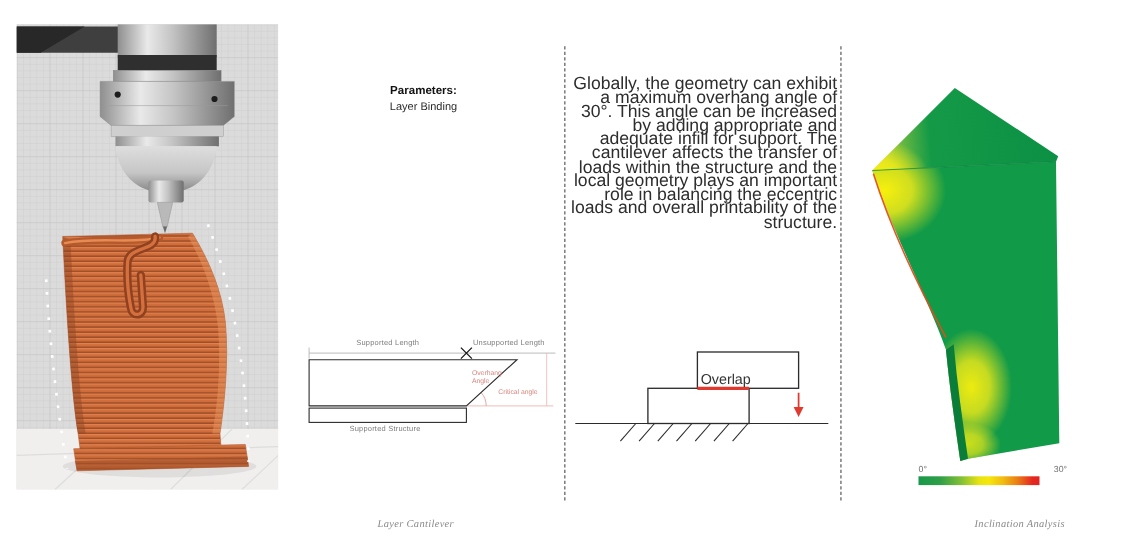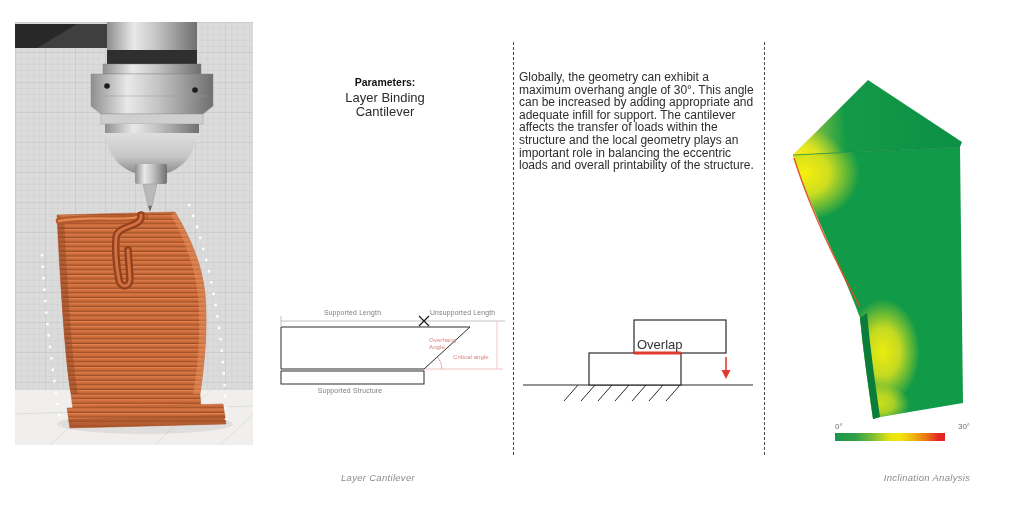--- a/index.html
+++ b/index.html
@@ -2,24 +2,24 @@
 <html><head>
 <meta charset="utf-8">
 <style>
   html,body{margin:0;padding:0;background:#fff;}
   #stage{position:relative;width:1024px;height:509px;background:#ffffff;overflow:hidden;
          font-family:"Liberation Sans",sans-serif;}
   .abs{position:absolute;}
   .divider{position:absolute;top:42px;height:413px;width:0;border-left:1.5px dashed #4a4a4a;}
   .params{left:283px;top:76px;width:204px;text-align:center;color:#2b2b2b;}
   .params .ttl{font-weight:bold;font-size:10.5px;color:#111;margin-bottom:3px;}
-  .params .itm{font-size:13px;line-height:13.5px;}
-  .desc{left:519px;top:71px;width:242px;text-align:left;font-size:12px;line-height:12.6px;color:#2d2d2d;}
+  .params .itm{font-size:10px;line-height:13.5px;}
+  .desc{left:519px;top:71px;width:242px;text-align:right;font-size:16px;line-height:12.6px;color:#2d2d2d;}
   .caption{position:absolute;top:472px;width:200px;text-align:center;
-           font-style:italic;font-size:9.5px;color:#8a8a8a;letter-spacing:.3px;}
+           font-style:italic;font-size:9.5px;color:#8a8a8a;letter-spacing:.3px;font-family:Liberation Serif, serif;}
   .dlabel{position:absolute;font-size:6.8px;color:#7c7c7c;letter-spacing:.2px;}
   .rlabel{position:absolute;font-size:6.2px;color:#d9837b;line-height:7.2px;}
   .ovlabel{position:absolute;left:637px;top:337px;font-size:13px;color:#333;}
   .scale-lbl{position:absolute;top:422px;font-size:8px;color:#6f6f6f;}
   .scalebar{position:absolute;left:835px;top:433px;width:110px;height:8px;
     background:linear-gradient(90deg,#17984a 0%,#2f9f48 18%,#86c136 36%,#e7e312 50%,#f5e70b 58%,#f0bb10 70%,#ea7c15 82%,#e42821 94%,#e2231e 100%);}
 </style>
 </head>
 <body>
 
@@ -102,21 +102,20 @@
       <path d="M174,182 C195,238 209,308 211,398" stroke="#ffffff" stroke-width="2.4" stroke-dasharray="2.5 9" fill="none"></path>
     </g>
   </svg>
 
   <div class="divider" style="left:513px"></div>
   <div class="divider" style="left:764px"></div>
 
   <div class="abs params">
     <div class="ttl">Parameters:</div>
     <div class="itm">Layer Binding</div>
-    <div class="itm">Cantilever</div>
   </div>
 
   <div class="abs desc">Globally, the geometry can exhibit a maximum overhang angle of 30°. This angle can be increased by adding appropriate and adequate infill for support. The cantilever affects the transfer of loads within the structure and the local geometry plays an important role in balancing the eccentric loads and overall printability of the structure.</div>
 
   <svg class="abs" style="left:275px;top:305px" width="235" height="92" viewBox="0 0 235 92">
     <path d="M6,16 L230,16" stroke="#b3b3b3" stroke-width="0.8"></path>
     <path d="M6,11 L6,21" stroke="#b3b3b3" stroke-width="0.8"></path>
     <g>
       <path d="M144,11 L154,21 M154,11 L144,21" stroke="#1a1a1a" stroke-width="1.2"></path>
     </g>

